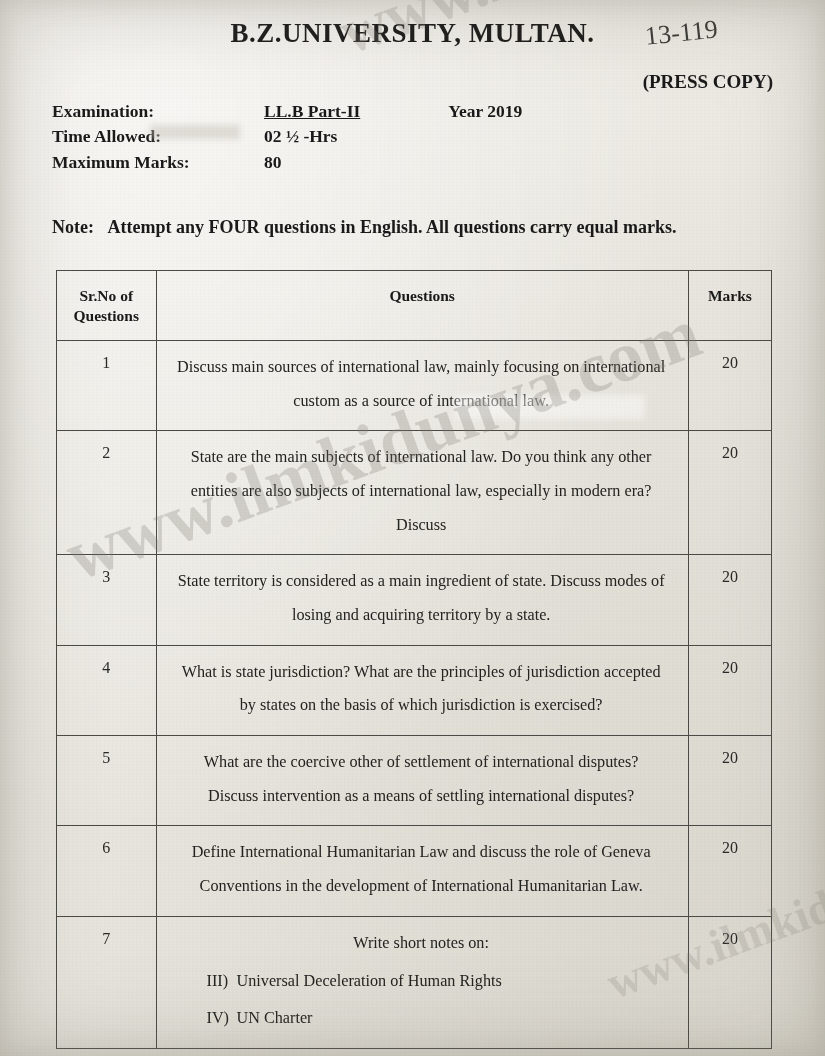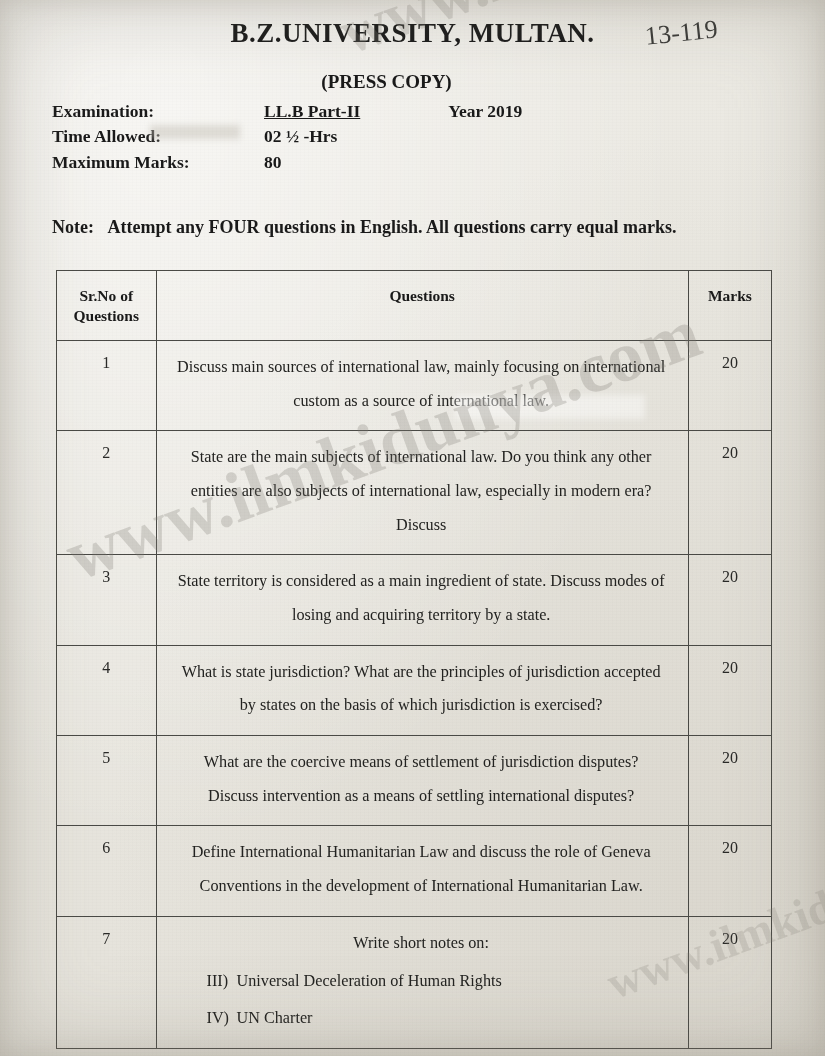--- a/index.html
+++ b/index.html
@@ -42,21 +42,21 @@
 
   .title {
     text-align: center;
     font-weight: bold;
     font-size: 27px;
     letter-spacing: 0.5px;
     padding-top: 18px;
     font-family: "Liberation Serif", serif;
   }
   .press-copy {
-    text-align: center;
+    text-align: right;
     font-weight: bold;
     font-size: 19px;
     padding-right: 52px;
     padding-top: 22px;
   }
   .meta {
     margin-top: 6px;
     padding-left: 52px;
     padding-right: 40px;
     font-size: 17.5px;
@@ -272,21 +272,21 @@
         <td class="sr">4</td>
         <td class="qtext">
           <span class="line">What is state jurisdiction? What are the principles of jurisdiction accepted</span>
           <span class="line">by states on the basis of which jurisdiction is exercised?</span>
         </td>
         <td class="marks">20</td>
       </tr>
       <tr>
         <td class="sr">5</td>
         <td class="qtext">
-          <span class="line">What are the coercive means of settlement of jurisdiction disputes?</span>
+          <span class="line">What are the coercive other of settlement of international disputes?</span>
           <span class="line">Discuss intervention as a means of settling international disputes?</span>
         </td>
         <td class="marks">20</td>
       </tr>
       <tr>
         <td class="sr">6</td>
         <td class="qtext">
           <span class="line">Define International Humanitarian Law and discuss the role of Geneva</span>
           <span class="line">Conventions in the development of International Humanitarian Law.</span>
         </td>

